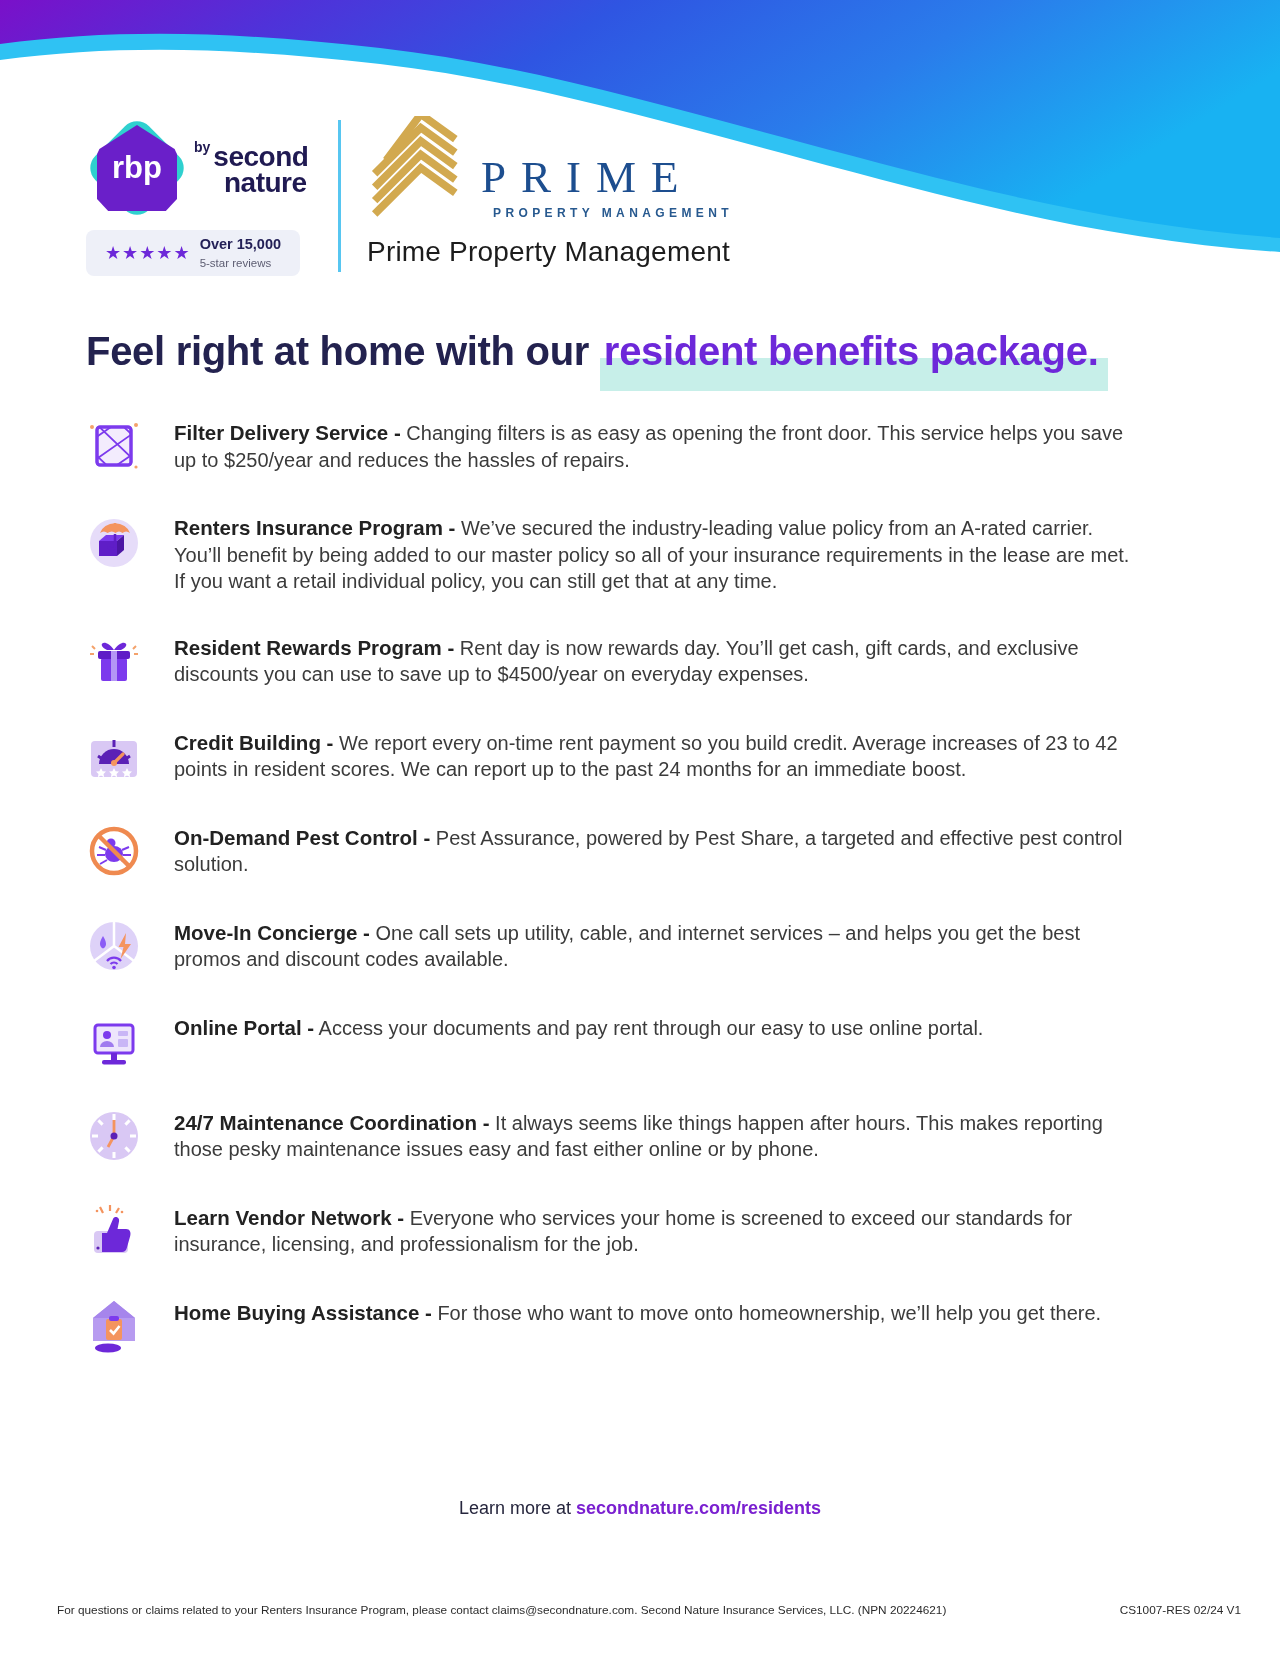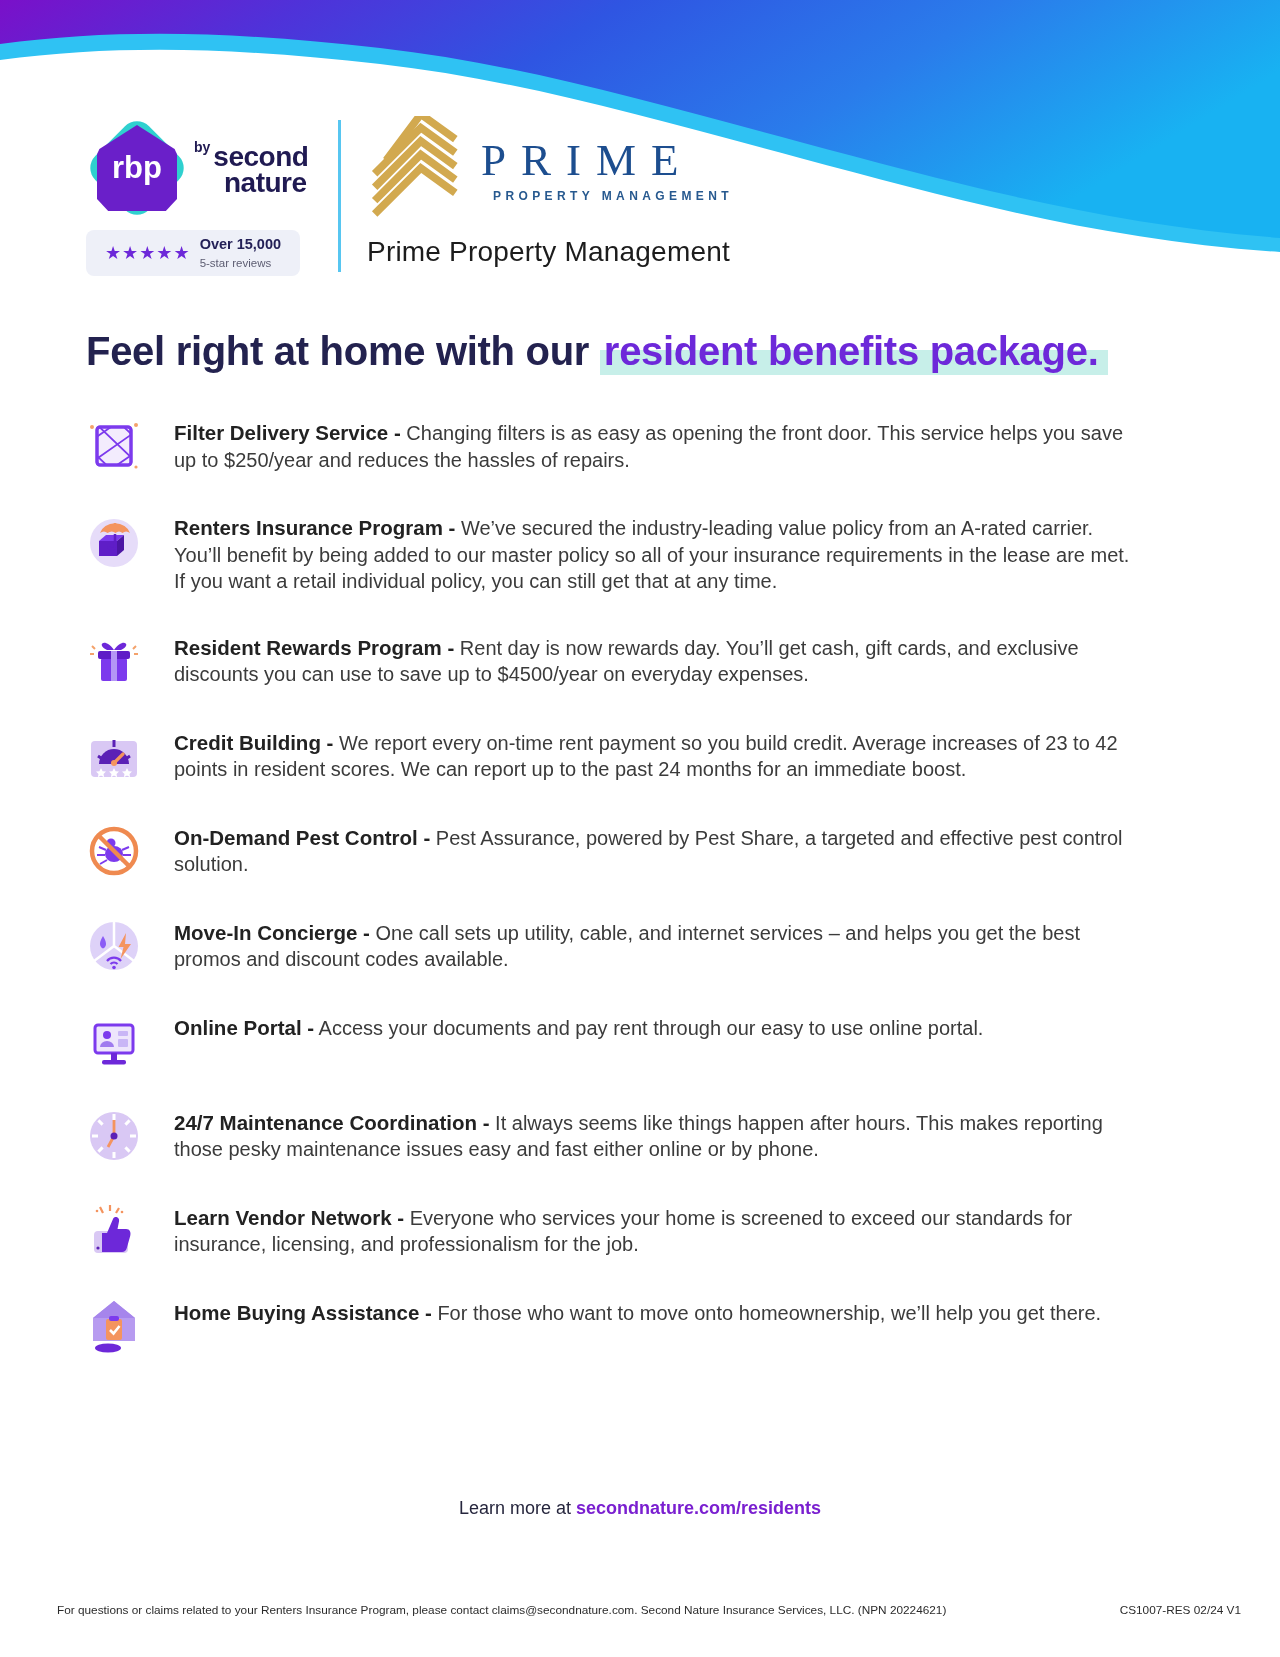--- a/index.html
+++ b/index.html
@@ -26,31 +26,31 @@
   .reviews-pill { margin-top:10px; width:214px; height:46px; background:#eef0f8; border-radius:8px;
     display:flex; align-items:center; justify-content:center; gap:9px; }
   .stars { color:#6d28d9; font-size:18px; letter-spacing:1px; line-height:1; }
   .reviews-text { line-height:1.15; }
   .reviews-l1 { font-size:14.5px; font-weight:700; color:#232057; }
   .reviews-l2 { font-size:11.5px; color:#5d5d72; }
 
   .v-divider { width:3px; height:152px; background:#57c6f1; margin:4px 26px 0 22px; flex:0 0 auto; }
 
   .prime-col { display:flex; flex-direction:column; }
-  .prime-logo-row { display:flex; align-items:center; }
+  .prime-logo-row { display:flex; align-items:flex-end; }
   .prime-text { margin-left:18px; }
   .prime-name { font-family:"Liberation Serif", serif; font-size:45px; letter-spacing:15px; color:#1d4e8f; font-weight:500; }
   .prime-sub { font-size:12px; font-weight:700; letter-spacing:4.4px; color:#27598f; margin-top:3px;margin-left:12px; }
   .company-name { margin-top:16px; font-size:28px; color:#1c1c1c; font-weight:500; letter-spacing:0.2px; }
 
   
   .headline { position:relative; z-index:2; margin:52px 0 0 86px; font-size:40px; line-height:1.15; white-space:nowrap; }
   .headline-prefix { color:#23224f; font-weight:600; letter-spacing:-0.3px; }
   .headline-highlight { color:#6d28d9; font-weight:800; letter-spacing:-0.3px;
-    background:linear-gradient(180deg, rgba(0,0,0,0) 46%, #c7efe9 46%); padding:0 10px 2px 4px; }
+    background:linear-gradient(180deg, rgba(0,0,0,0) 46%, #c7efe9 46%); padding:0 10px 18px 4px; }
 
   
   .benefits { position:relative; z-index:2; margin-top:44px; padding:0 144px 0 86px; display:flex; flex-direction:column; gap:39px; }
   .benefit { display:flex; align-items:flex-start; gap:32px; }
   .benefit-icon { width:56px; height:56px; flex:0 0 auto; }
   .benefit-text { font-size:20px; line-height:1.3; color:#3b3b3b; padding-top:2px; }
   .benefit-title { font-weight:700; font-size:20.5px; color:#222222; }
 
   
   .learn-more { position:absolute; z-index:2; top:1498px; left:0; width:100%; text-align:center; font-size:18px; }

